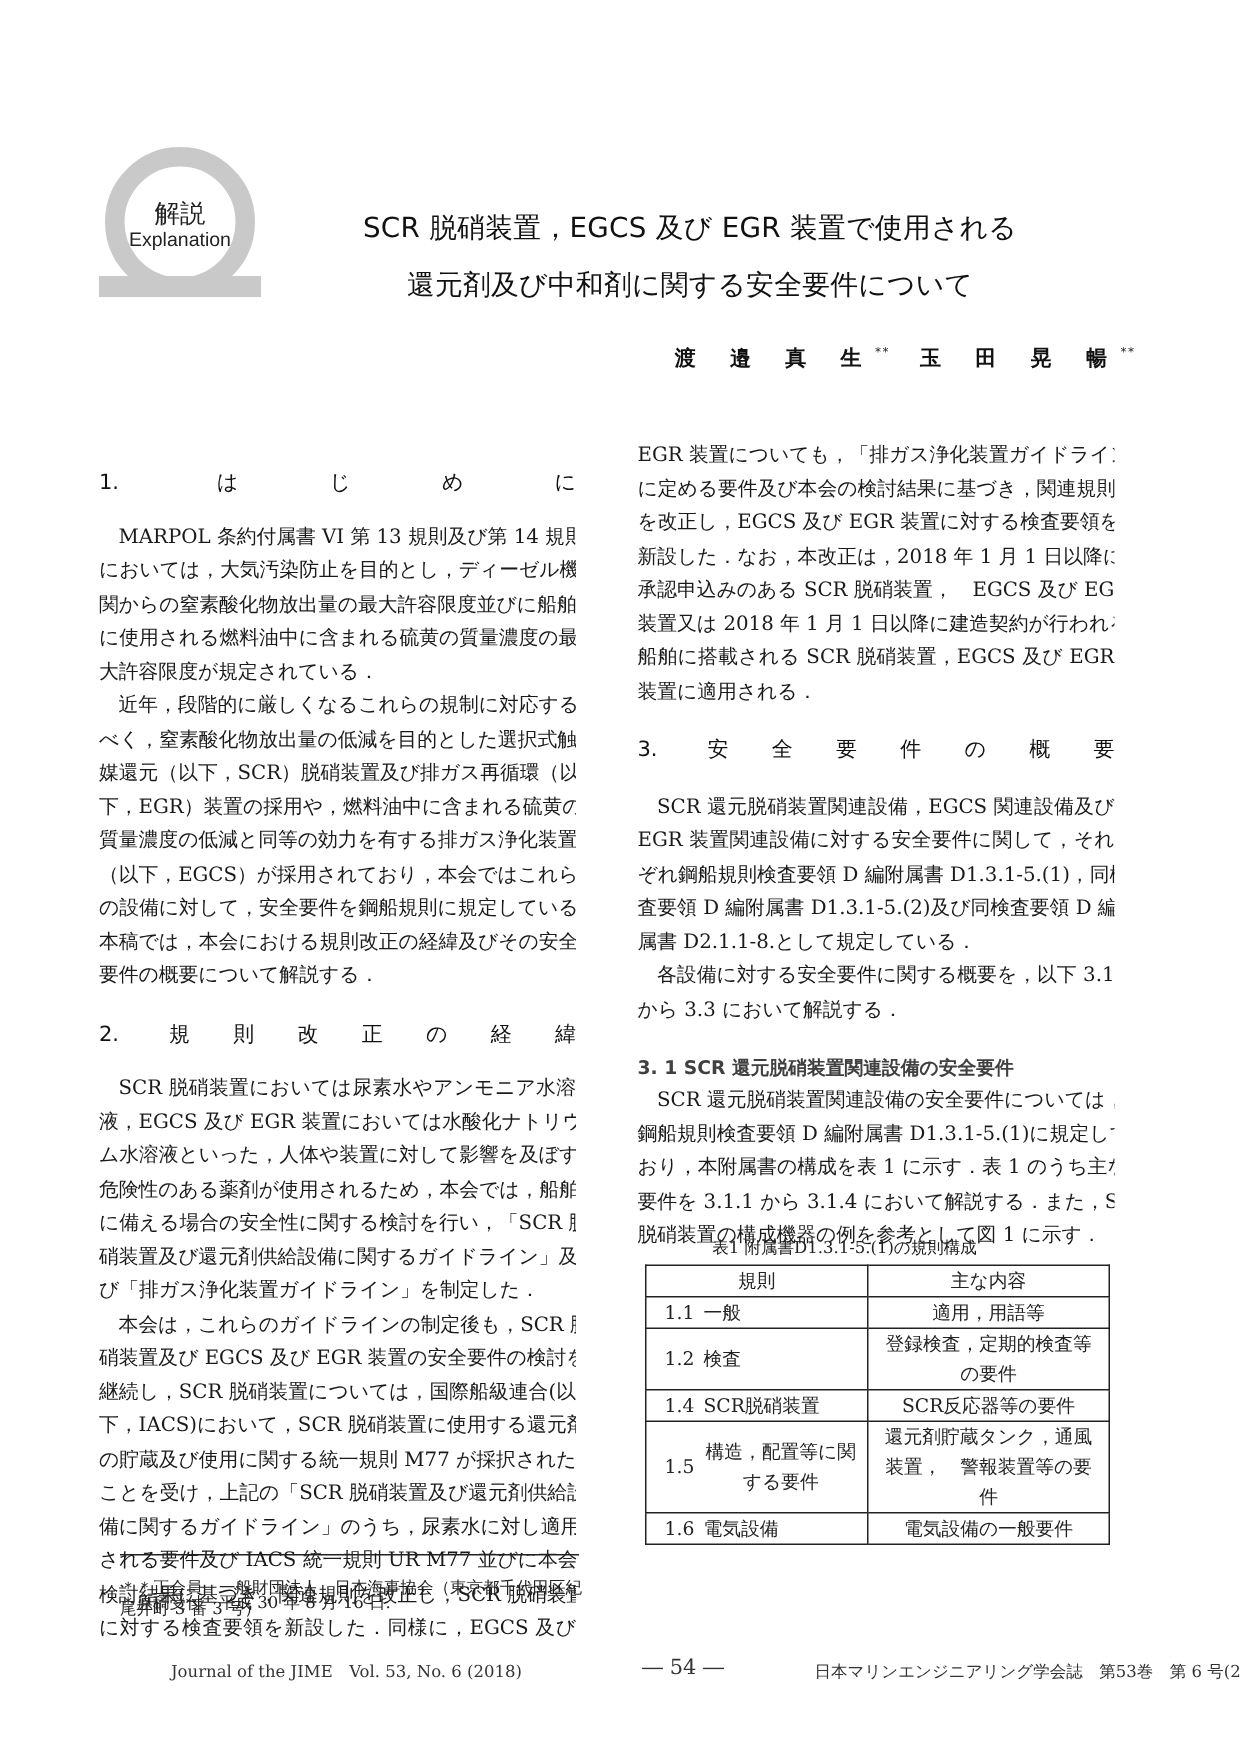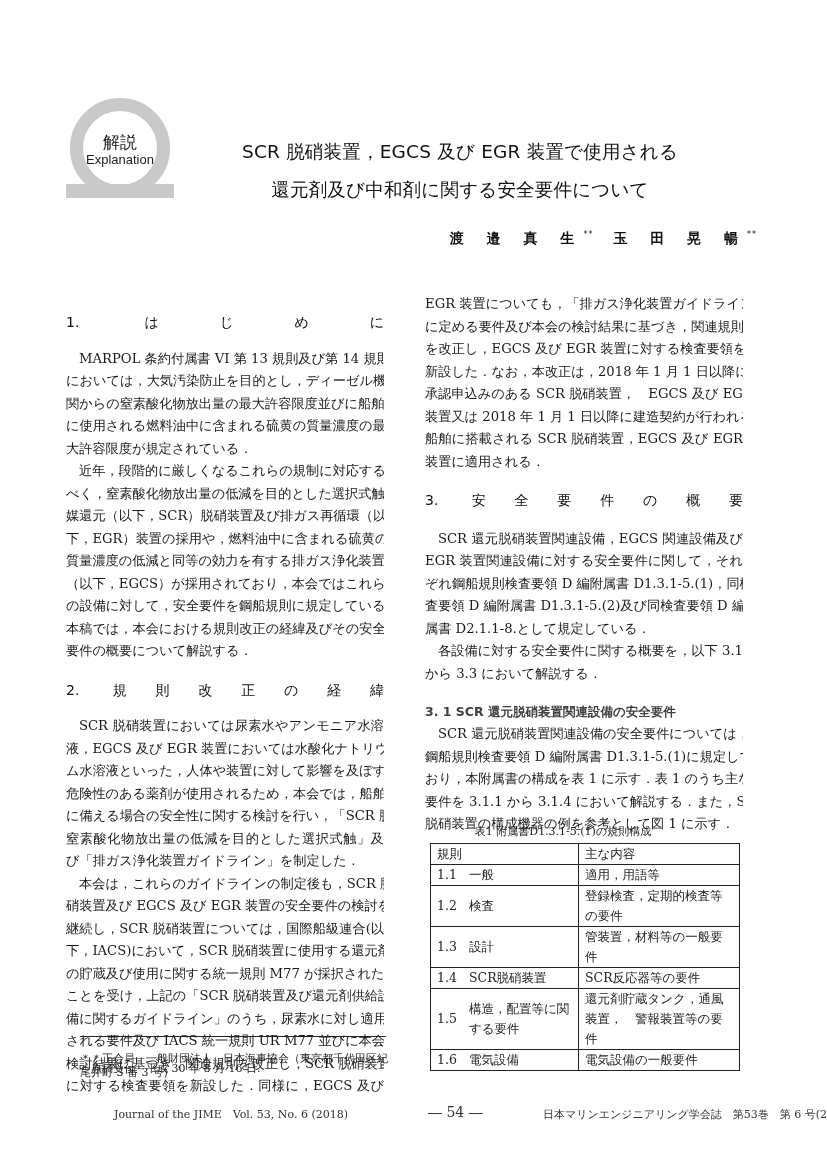--- a/index.html
+++ b/index.html
@@ -27,21 +27,21 @@
   .line { height: 22.5px; line-height: 22.5px; font-size: 13.2px; white-space: nowrap;
           text-align: justify; text-align-last: justify; overflow: hidden; }
   .line.last { text-align-last: left; }
   .line.indent { text-indent: 13px; }
   .h2 { text-align: center; font-family: "DejaVu Sans", sans-serif; font-size: 14px; color: #111; }
   .h3 { font-family: "DejaVu Sans", sans-serif; font-size: 12.5px; color: #404040; height: 22px; line-height: 22px; font-weight: bold; }
   .foot-rule { position: absolute; left: 80px; top: 1036px; width: 306px; border-top: 1px solid #222; }
   .footnote { position: absolute; left: 80px; font-size: 11px; line-height: 14px; white-space: nowrap; color: #222; }
   .cap { position: absolute; left: 404px; width: 318px; top: 824px; text-align: center; font-size: 11px; color: #222; }
   table.t1 { position: absolute; left: 430px; top: 843px; width: 310px; border-collapse: collapse; font-size: 12.5px; }
-  table.t1 td { border: 1px solid #222; padding: 0 6px; vertical-align: middle; line-height: 20px; color: #222; }
+  table.t1 td { border: 1px solid #222; padding: 0 6px; vertical-align: middle; line-height: 20px; color: #222; text-align: center; }
   table.t1 td.c1 { width: 135px; }
   table.t1 .num { display: inline-block; width: 32px; }
   table.t1 .two { display: flex; align-items: center; }
   table.t1 .two .num { flex: 0 0 32px; }
   .pagefoot { position: absolute; top: 1107px; font-size: 11px; color: #333; white-space: nowrap; margin-left: 48px; }
 </style>
 </head>
 <body>
 
 <div class="logo">
@@ -74,21 +74,21 @@
   <div class="line">の設備に対して，安全要件を鋼船規則に規定している．</div>
   <div class="line">本稿では，本会における規則改正の経緯及びその安全</div>
   <div class="line last">要件の概要について解説する．</div>
 
   <div class="line h2" style="margin-top:16px; margin-bottom:14px;">2. 規則改正の経緯</div>
   <div class="line indent">SCR 脱硝装置においては尿素水やアンモニア水溶</div>
   <div class="line">液，EGCS 及び EGR 装置においては水酸化ナトリウ</div>
   <div class="line">ム水溶液といった，人体や装置に対して影響を及ぼす</div>
   <div class="line">危険性のある薬剤が使用されるため，本会では，船舶</div>
   <div class="line">に備える場合の安全性に関する検討を行い，「SCR 脱</div>
-  <div class="line">窒素酸化物放出量の低減を目的とした選択式触」及</div>
+  <div class="line">硝装置及び還元剤供給設備に関するガイドライン」及</div>
   <div class="line last">び「排ガス浄化装置ガイドライン」を制定した．</div>
   <div class="line indent">本会は，これらのガイドラインの制定後も，SCR 脱</div>
   <div class="line">硝装置及び EGCS 及び EGR 装置の安全要件の検討を</div>
   <div class="line">継続し，SCR 脱硝装置については，国際船級連合(以</div>
   <div class="line">下，IACS)において，SCR 脱硝装置に使用する還元剤</div>
   <div class="line">の貯蔵及び使用に関する統一規則 M77 が採択された</div>
   <div class="line">ことを受け，上記の「SCR 脱硝装置及び還元剤供給設</div>
   <div class="line">備に関するガイドライン」のうち，尿素水に対し適用</div>
   <div class="line">される要件及び IACS 統一規則 UR M77 並びに本会の</div>
   <div class="line">検討結果に基づき，関連規則を改正し，SCR 脱硝装置</div>
@@ -148,29 +148,20 @@
           <div class="two">
             <span class="num">1.2</span>
             <span>検査</span>
           </div>
         </td>
     <td>登録検査，定期的検査等の要件</td>
   </tr>
   <tr>
     <td class="c1">
           <div class="two">
-            <span class="num">1.3</span>
-            <span>設計</span>
-          </div>
-        </td>
-    <td>管装置，材料等の一般要件</td>
-  </tr>
-  <tr>
-    <td class="c1">
-          <div class="two">
             <span class="num">1.4</span>
             <span>SCR脱硝装置</span>
           </div>
         </td>
     <td>SCR反応器等の要件</td>
   </tr>
   <tr>
     <td class="c1">
           <div class="two">
             <span class="num">1.5</span>

